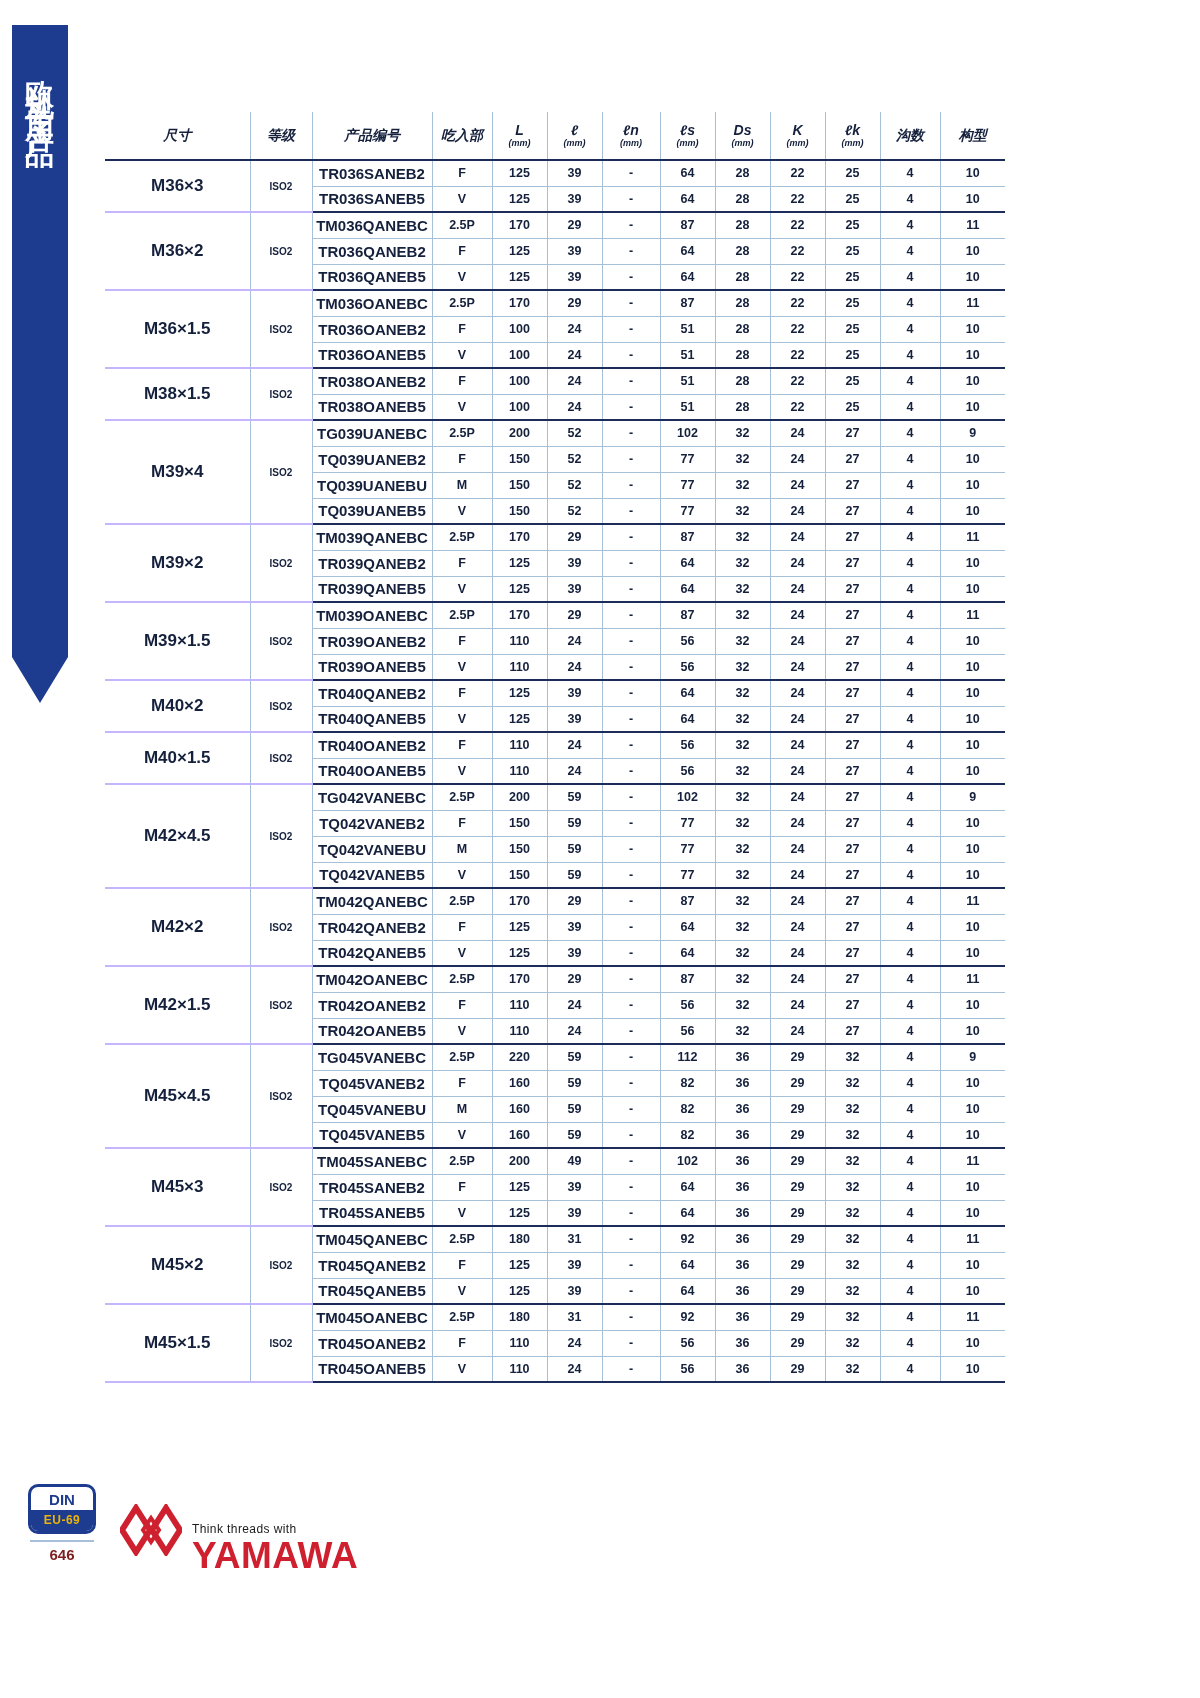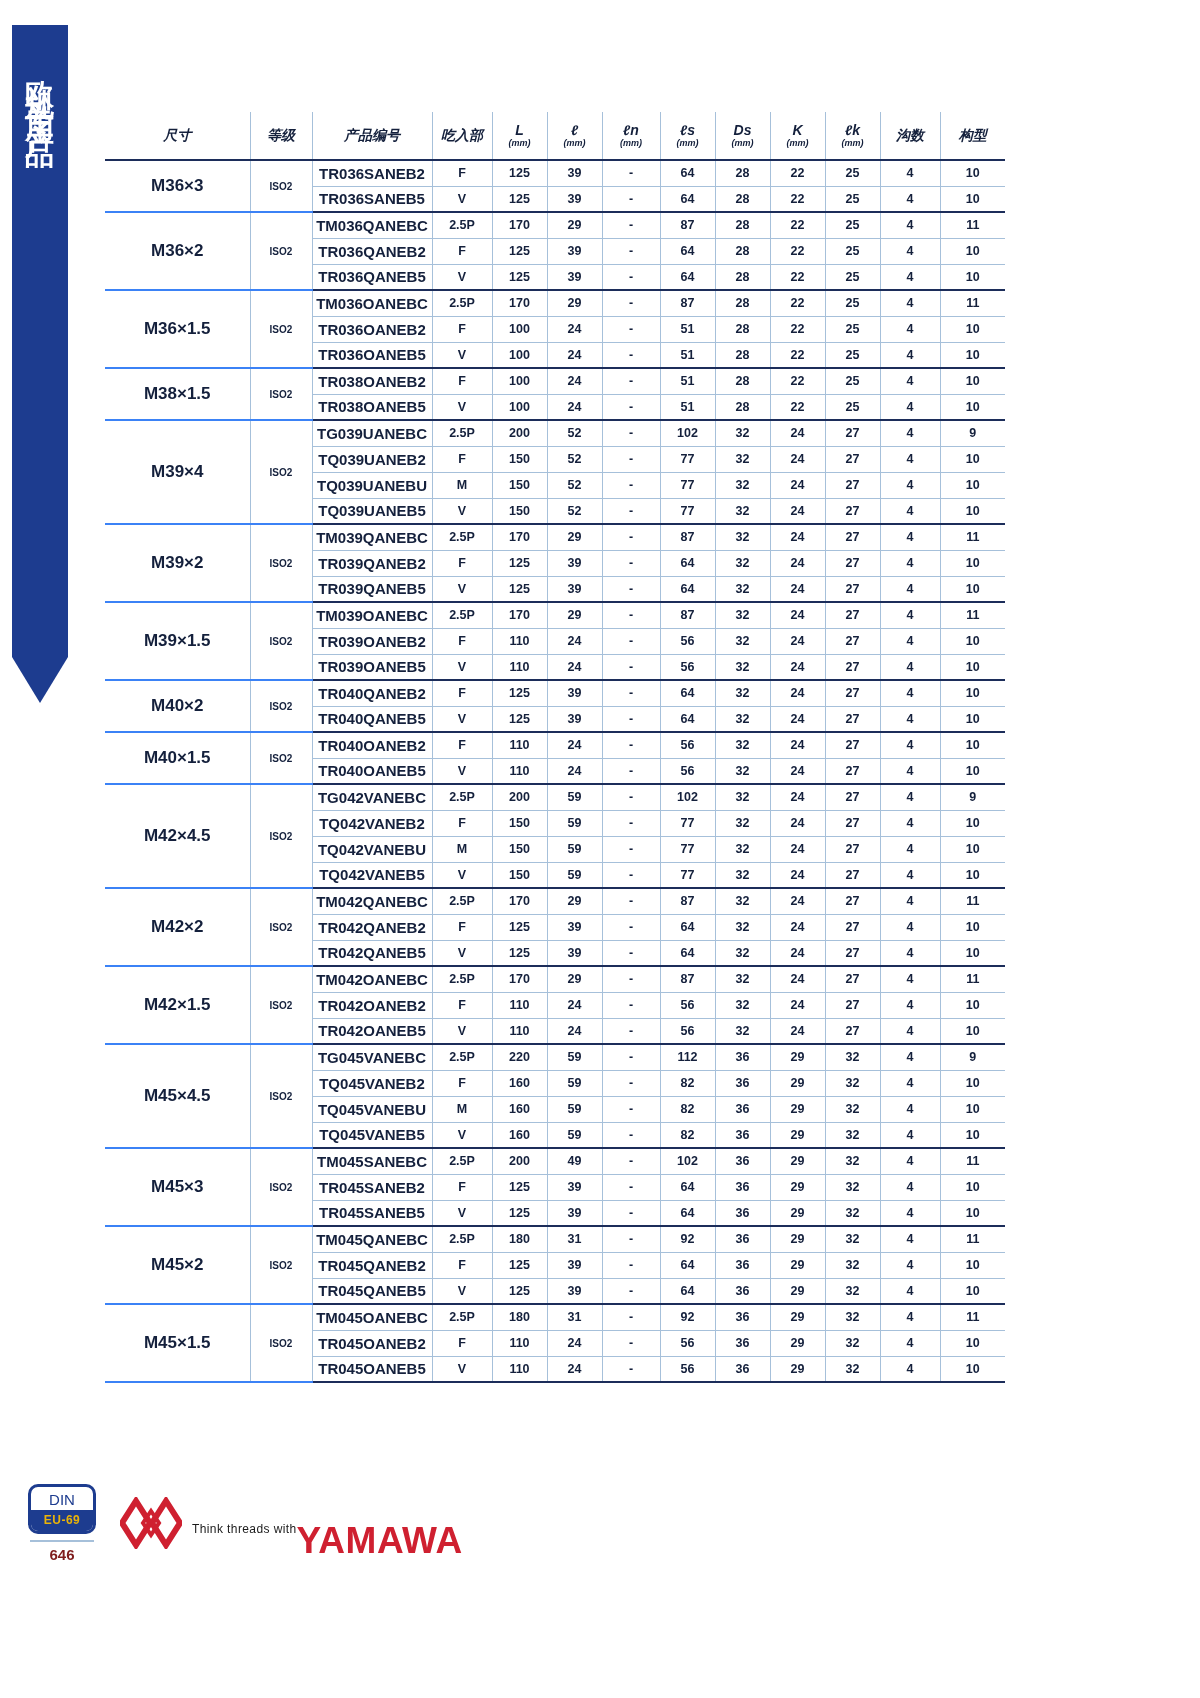--- a/index.html
+++ b/index.html
@@ -29,35 +29,35 @@
   }
   th:first-child { border-left:none; }
   .h-sub { font-size:9px; font-weight:bold; }
   td {
     height:26px; text-align:center; font-size:12.5px; font-weight:bold;
     border-left:1px solid #a6c0da; border-top:1px solid #a6c0da;
     vertical-align:middle; overflow:hidden; white-space:nowrap;
   }
   td.size { border-left:none; font-size:17px; }
   tr.group-first td { border-top:2px solid #1c2d5a; }
-  td.size, td.grade { border-bottom:2px solid #3b82f6; }
+  td.size, td.grade { border-bottom:2px solid #c4b5fd; }
   tbody tr:last-child td { border-bottom:2px solid #1c2d5a; }
   td.grade { font-size:10px; }
   td.code { font-size:15px; }
 
   
   .footer { position:absolute; left:28px; top:1484px; display:flex; align-items:flex-start; }
   .din-block { width:68px; text-align:center; }
   .din-badge { border:3px solid #1d3c8f; border-radius:10px; overflow:hidden; background:#ffffff; }
-  .din-top { color:#1d3c8f; font-weight:normal; font-size:15px; padding:4px 0 2px; }
+  .din-top { color:#1d3c8f; font-weight:bold; font-size:15px; padding:4px 0 2px; }
   .din-bottom { background:#1d3c8f; color:#eab308; font-weight:bold; font-size:12px; padding:3px 0 4px; letter-spacing:0.5px; }
   .din-rule { height:2px; background:#a6c0da; margin:6px 2px 4px; }
   .page-number { font-size:15px; font-weight:bold; color:#7f1d1d; }
   .logo { margin-left:24px; display:flex; align-items:center; gap:10px; margin-top:6px; }
-  .logo-text-col { display:flex; flex-direction:row;margin-top:32px; }
+  .logo-text-col { display:flex; flex-direction:column;margin-top:32px; }
   .logo-tagline { font-size:12px; color:#1a1a1a; letter-spacing:0.4px; margin-bottom:1px; }
   .logo-name { font-size:37px; font-weight:800; color:#cf2030; line-height:1; letter-spacing:0.5px;text-align:center; }
 </style>
 </head>
 <body>
 
 <div class="page">
 
   <div class="sidebar">
     <div class="sidebar-text">欧规专用产品</div>

